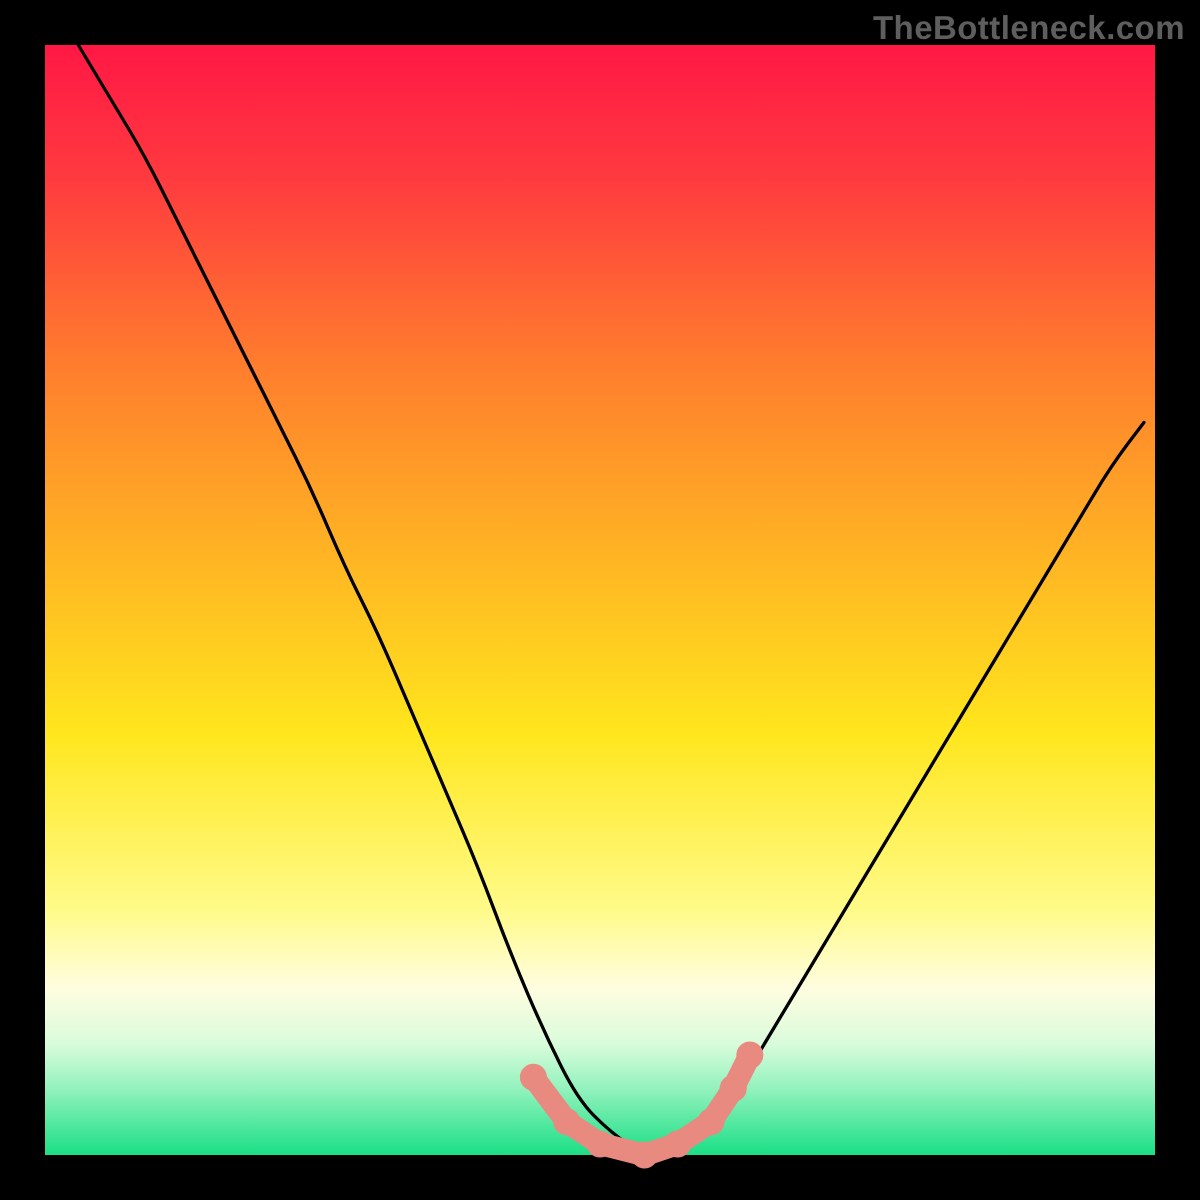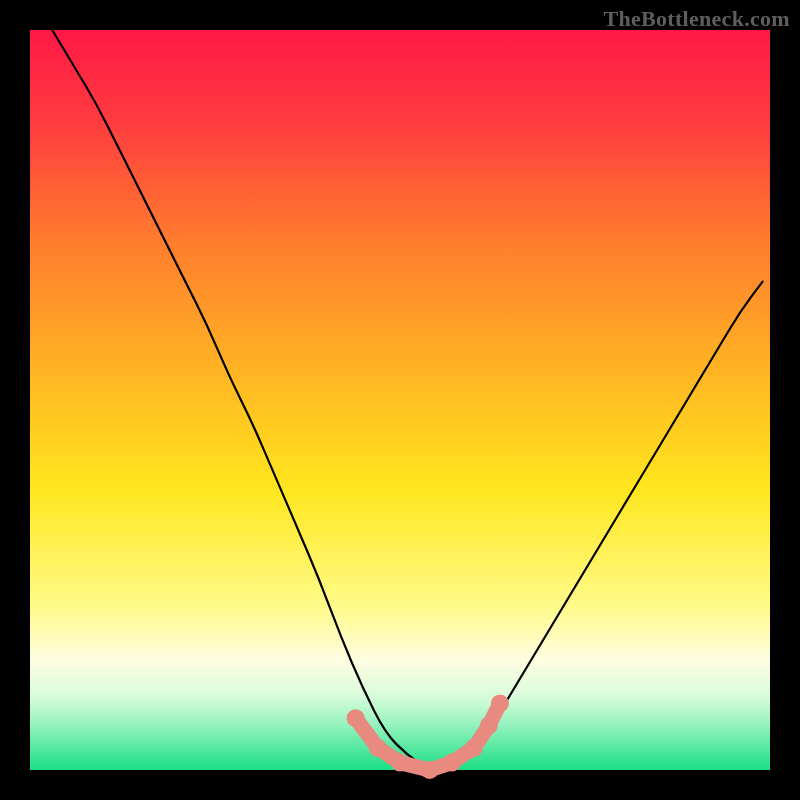--- a/index.html
+++ b/index.html
@@ -10,21 +10,20 @@
     overflow: hidden;
     background: #000;
     font-family: Arial, Helvetica, sans-serif;
   }
   .frame {
     position: absolute;
     top: 0; left: 0;
     width: 800px;
     height: 800px;
     background: #000;
-    font-family: Liberation Serif, serif;
   }
   .watermark {
     position: absolute;
     top: 6px;
     right: 10px;
     color: #5e5e5e;
     font-size: 22px;
     font-weight: 600;
     letter-spacing: .3px;
     z-index: 40;

